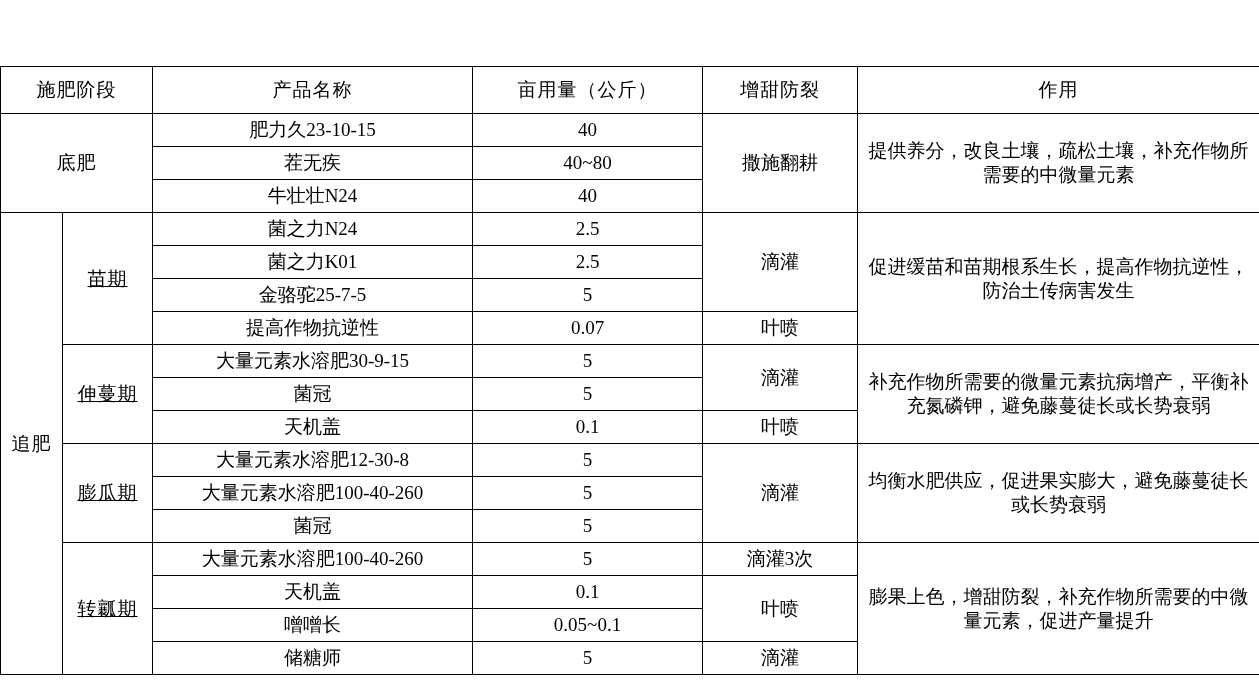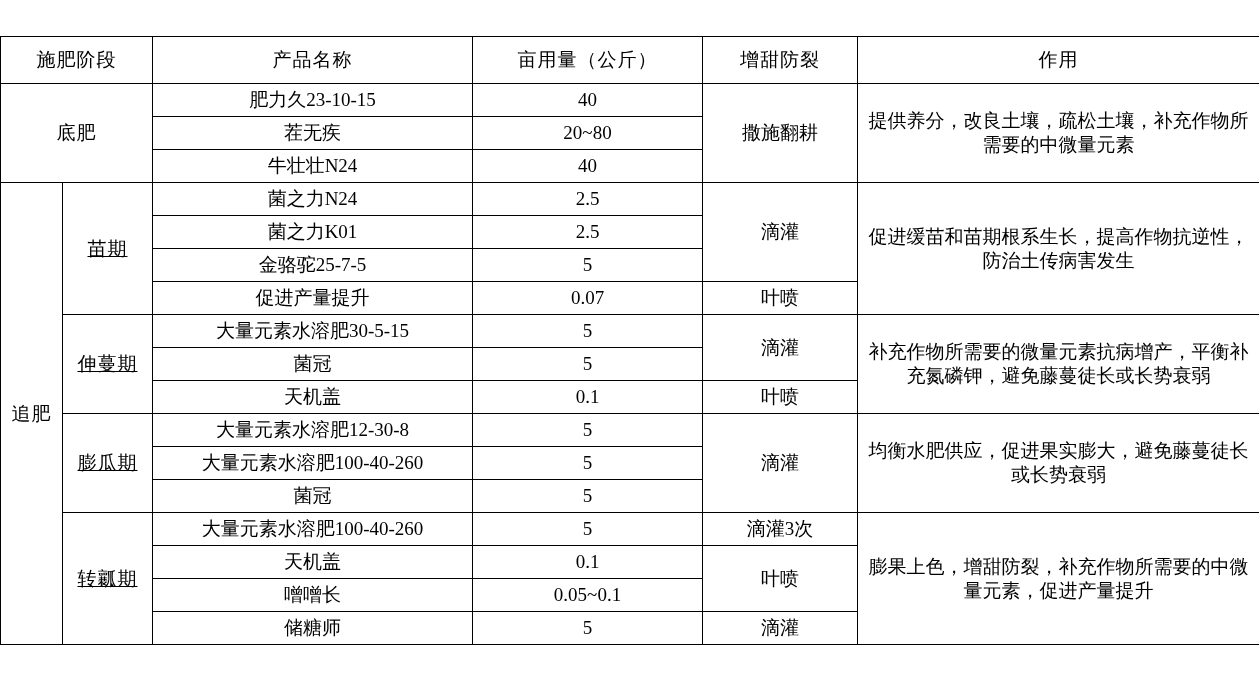--- a/index.html
+++ b/index.html
@@ -17,21 +17,21 @@
   .sheet {
     position: relative;
     width: 1259px;
     height: 694px;
     box-sizing: border-box;
   }
   table.fert-table {
     border-collapse: collapse;
     table-layout: fixed;
     width: 1259px;
-    margin-top: 36px;
+    margin-top: 66px;
   }
   table.fert-table td,
   table.fert-table th {
     border: 1px solid #000000;
     text-align: center;
     vertical-align: middle;
     font-size: 19px;
     font-weight: normal;
     padding: 2px 4px;
     line-height: 1.25;
@@ -107,21 +107,21 @@
 
       <tr class="row-h">
         <td class="stage-cell" colspan="2" rowspan="3">底肥</td>
         <td class="product-cell">肥力久23-10-15</td>
         <td class="amount-cell">40</td>
         <td class="method-cell" rowspan="3">撒施翻耕</td>
         <td class="effect-cell" rowspan="3">提供养分，改良土壤，疏松土壤，补充作物所需要的中微量元素</td>
       </tr>
       <tr class="row-h">
         <td class="product-cell">茬无疾</td>
-        <td class="amount-cell">20~80</td>
+        <td class="amount-cell">40~80</td>
       </tr>
       <tr class="row-h">
         <td class="product-cell">牛壮壮N24</td>
         <td class="amount-cell">40</td>
       </tr>
 
       <tr class="row-h">
         <td class="stage-cell" rowspan="14">追肥</td>
         <td class="substage-cell" rowspan="4">苗期</td>
         <td class="product-cell">菌之力N24</td>
@@ -131,28 +131,28 @@
       </tr>
       <tr class="row-h">
         <td class="product-cell">菌之力K01</td>
         <td class="amount-cell">2.5</td>
       </tr>
       <tr class="row-h">
         <td class="product-cell">金骆驼25-7-5</td>
         <td class="amount-cell">5</td>
       </tr>
       <tr class="row-h">
-        <td class="product-cell">促进产量提升</td>
+        <td class="product-cell">提高作物抗逆性</td>
         <td class="amount-cell">0.07</td>
         <td class="method-cell">叶喷</td>
       </tr>
 
       <tr class="row-h">
         <td class="substage-cell" rowspan="3">伸蔓期</td>
-        <td class="product-cell">大量元素水溶肥30-5-15</td>
+        <td class="product-cell">大量元素水溶肥30-9-15</td>
         <td class="amount-cell">5</td>
         <td class="method-cell" rowspan="2">滴灌</td>
         <td class="effect-cell" rowspan="3">补充作物所需要的微量元素抗病增产，平衡补充氮磷钾，避免藤蔓徒长或长势衰弱</td>
       </tr>
       <tr class="row-h">
         <td class="product-cell">菌冠</td>
         <td class="amount-cell">5</td>
       </tr>
       <tr class="row-h">
         <td class="product-cell">天机盖</td>

